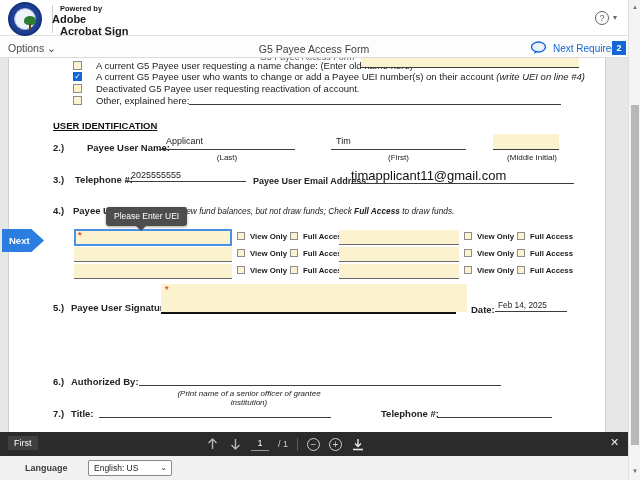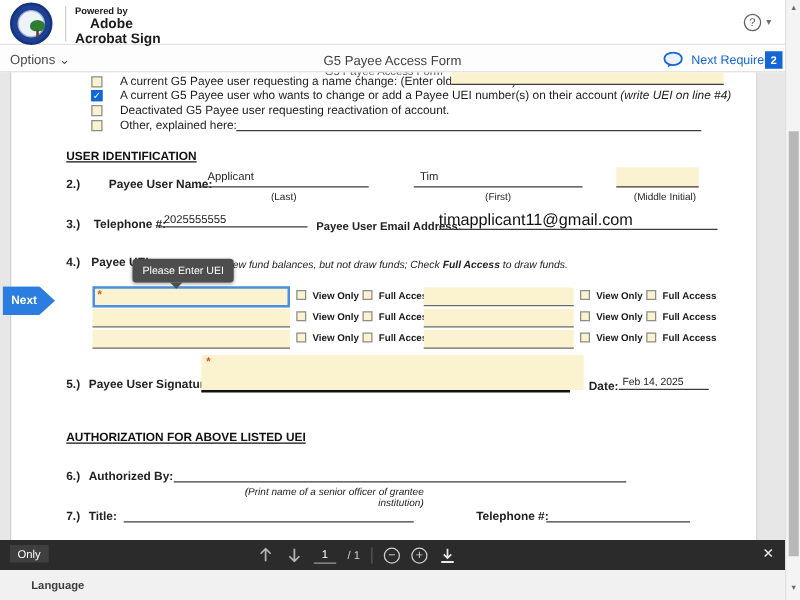--- a/index.html
+++ b/index.html
@@ -13,21 +13,21 @@
     border-bottom:1px solid #e2e2e2; }
   .seal { position:absolute; left:8px; top:2px; width:34px; height:34px; border-radius:50%;
     background:#1d3f94; border:2px solid #16347e; }
   .seal-inner { position:absolute; left:4px; top:4px; width:22px; height:22px; border-radius:50%;
     background:#eef3f9; border:1px solid #9db1d6; }
   .seal-tree { position:absolute; left:9px; top:7px; width:12px; height:9px; border-radius:50% 50% 40% 40%;
     background:#2e7d32; }
   .seal-trunk { position:absolute; left:14px; top:15px; width:2px; height:6px; background:#5d4023; }
   .hdr-divider { position:absolute; left:52px; top:5px; width:1px; height:28px; background:#cfcfcf; }
   .powered { position:absolute; left:60px; top:4px; font-size:7.5px; font-weight:bold; color:#1a1a1a; }
-  .brand1 { position:absolute; left:72px; top:13px; font-size:11px; font-weight:bold; color:#1a1a1a;text-align:right; }
+  .brand1 { position:absolute; left:52px; top:13px; font-size:11px; font-weight:bold; color:#1a1a1a;text-align:right; }
   .brand2 { position:absolute; left:60px; top:25px; font-size:11px; font-weight:bold; color:#1a1a1a; }
   .help-circ { position:absolute; left:595px; top:11px; width:14px; height:14px; border:1.3px solid #5f5f5f;
     border-radius:50%; font-size:9px; color:#5f5f5f; text-align:center; line-height:12px; cursor:pointer; }
   .help-caret { position:absolute; left:613px; top:13px; font-size:8px; color:#6b6b6b; }
 
   
   .subheader { position:absolute; left:0; top:38px; width:628px; height:20px; background:#fdfdfd;
     border-bottom:1px solid #dcdcdc; }
   .options { position:absolute; left:8px; top:4px; font-size:10.5px; color:#4b4b4b; cursor:pointer; }
   .doc-title { position:absolute; left:0; top:5px; width:100%; text-align:center; font-size:10.5px; color:#3f3f3f; }
@@ -224,39 +224,38 @@
       <div class="value b" style="left:44px; top:244px; font-size:9.5px;">5.)</div>
       <div class="value b" style="left:62px; top:244px; font-size:9.5px;">Payee User Signature:</div>
       <div class="sig-box">
         <span class="req" style="position:absolute; left:4px; top:0px;">*</span>
       </div>
       <div class="sig-line"></div>
       <div class="value b" style="left:462px; top:246px; font-size:9.5px;">Date:</div>
       <div class="value" style="left:489px; top:242px; font-size:8.3px;">Feb 14, 2025</div>
       <div class="hline" style="position:absolute; left:486px; top:244px; width:72px; height:10px;"></div>
 
-      <div class="sec-title" style="left:44px; top:287px;">AUTHORIZATION FOR ABOVE LISTED UEI</div>
 
       <div class="value b" style="left:44px; top:318px; font-size:9.5px;">6.)</div>
       <div class="value b" style="left:62px; top:318px; font-size:9.5px;">Authorized By:</div>
       <div class="hline" style="position:absolute; left:130px; top:317px; width:362px; height:11px; border-bottom-width:1.5px;"></div>
-      <div class="caption" style="left:150px; top:331px; width:180px; font-style:italic; text-align:right;">(Print name of a senior officer of grantee institution)</div>
+      <div class="caption" style="left:150px; top:331px; width:180px; font-style:italic; text-align:center;">(Print name of a senior officer of grantee institution)</div>
 
       <div class="value b" style="left:44px; top:350px; font-size:9.5px;">7.)</div>
       <div class="value b" style="left:62px; top:350px; font-size:9.5px;">Title:</div>
       <div class="hline" style="position:absolute; left:90px; top:349px; width:232px; height:11px; border-bottom-width:1.5px;"></div>
       <div class="value b" style="left:372px; top:350px; font-size:9.5px;">Telephone #:</div>
       <div class="hline" style="position:absolute; left:428px; top:349px; width:115px; height:11px; border-bottom-width:1.5px;"></div>
     </div>
 
     <div class="next-flag">Next</div>
   </div>
 
   <div class="toolbar">
-    <div class="saved-chip">Only</div>
+    <div class="saved-chip">First</div>
     <div class="tb-center">
       <div class="tb-icon">
         <svg width="11" height="12" viewBox="0 0 11 12">
             <path d="M5.5 11 V1 M1.5 5 L5.5 1 L9.5 5" stroke="#b5b5b5" stroke-width="1.4" fill="none"></path>
           </svg>
       </div>
       <div class="tb-icon">
         <svg width="11" height="12" viewBox="0 0 11 12">
             <path d="M5.5 1 V11 M1.5 7 L5.5 11 L9.5 7" stroke="#b5b5b5" stroke-width="1.4" fill="none"></path>
           </svg>
@@ -271,20 +270,24 @@
             <path d="M6 1 V8 M3 5.5 L6 8.5 L9 5.5" stroke="#e8e8e8" stroke-width="1.4" fill="none"></path>
             <path d="M1 11.5 H11" stroke="#e8e8e8" stroke-width="1.6"></path>
           </svg>
       </div>
     </div>
     <div class="tb-close">✕</div>
   </div>
 
   <div class="footer">
     <div class="lang-label">Language</div>
+    <div class="lang-select">
+      <span>English: US</span>
+      <span class="lang-caret">⌄</span>
+    </div>
   </div>
 
   <div class="scrollbar">
     <div class="sb-arrow" style="top:4px;">▲</div>
     <div class="sb-thumb"></div>
     <div class="sb-arrow" style="top:468px;">▼</div>
   </div>
 
 </div>
 

